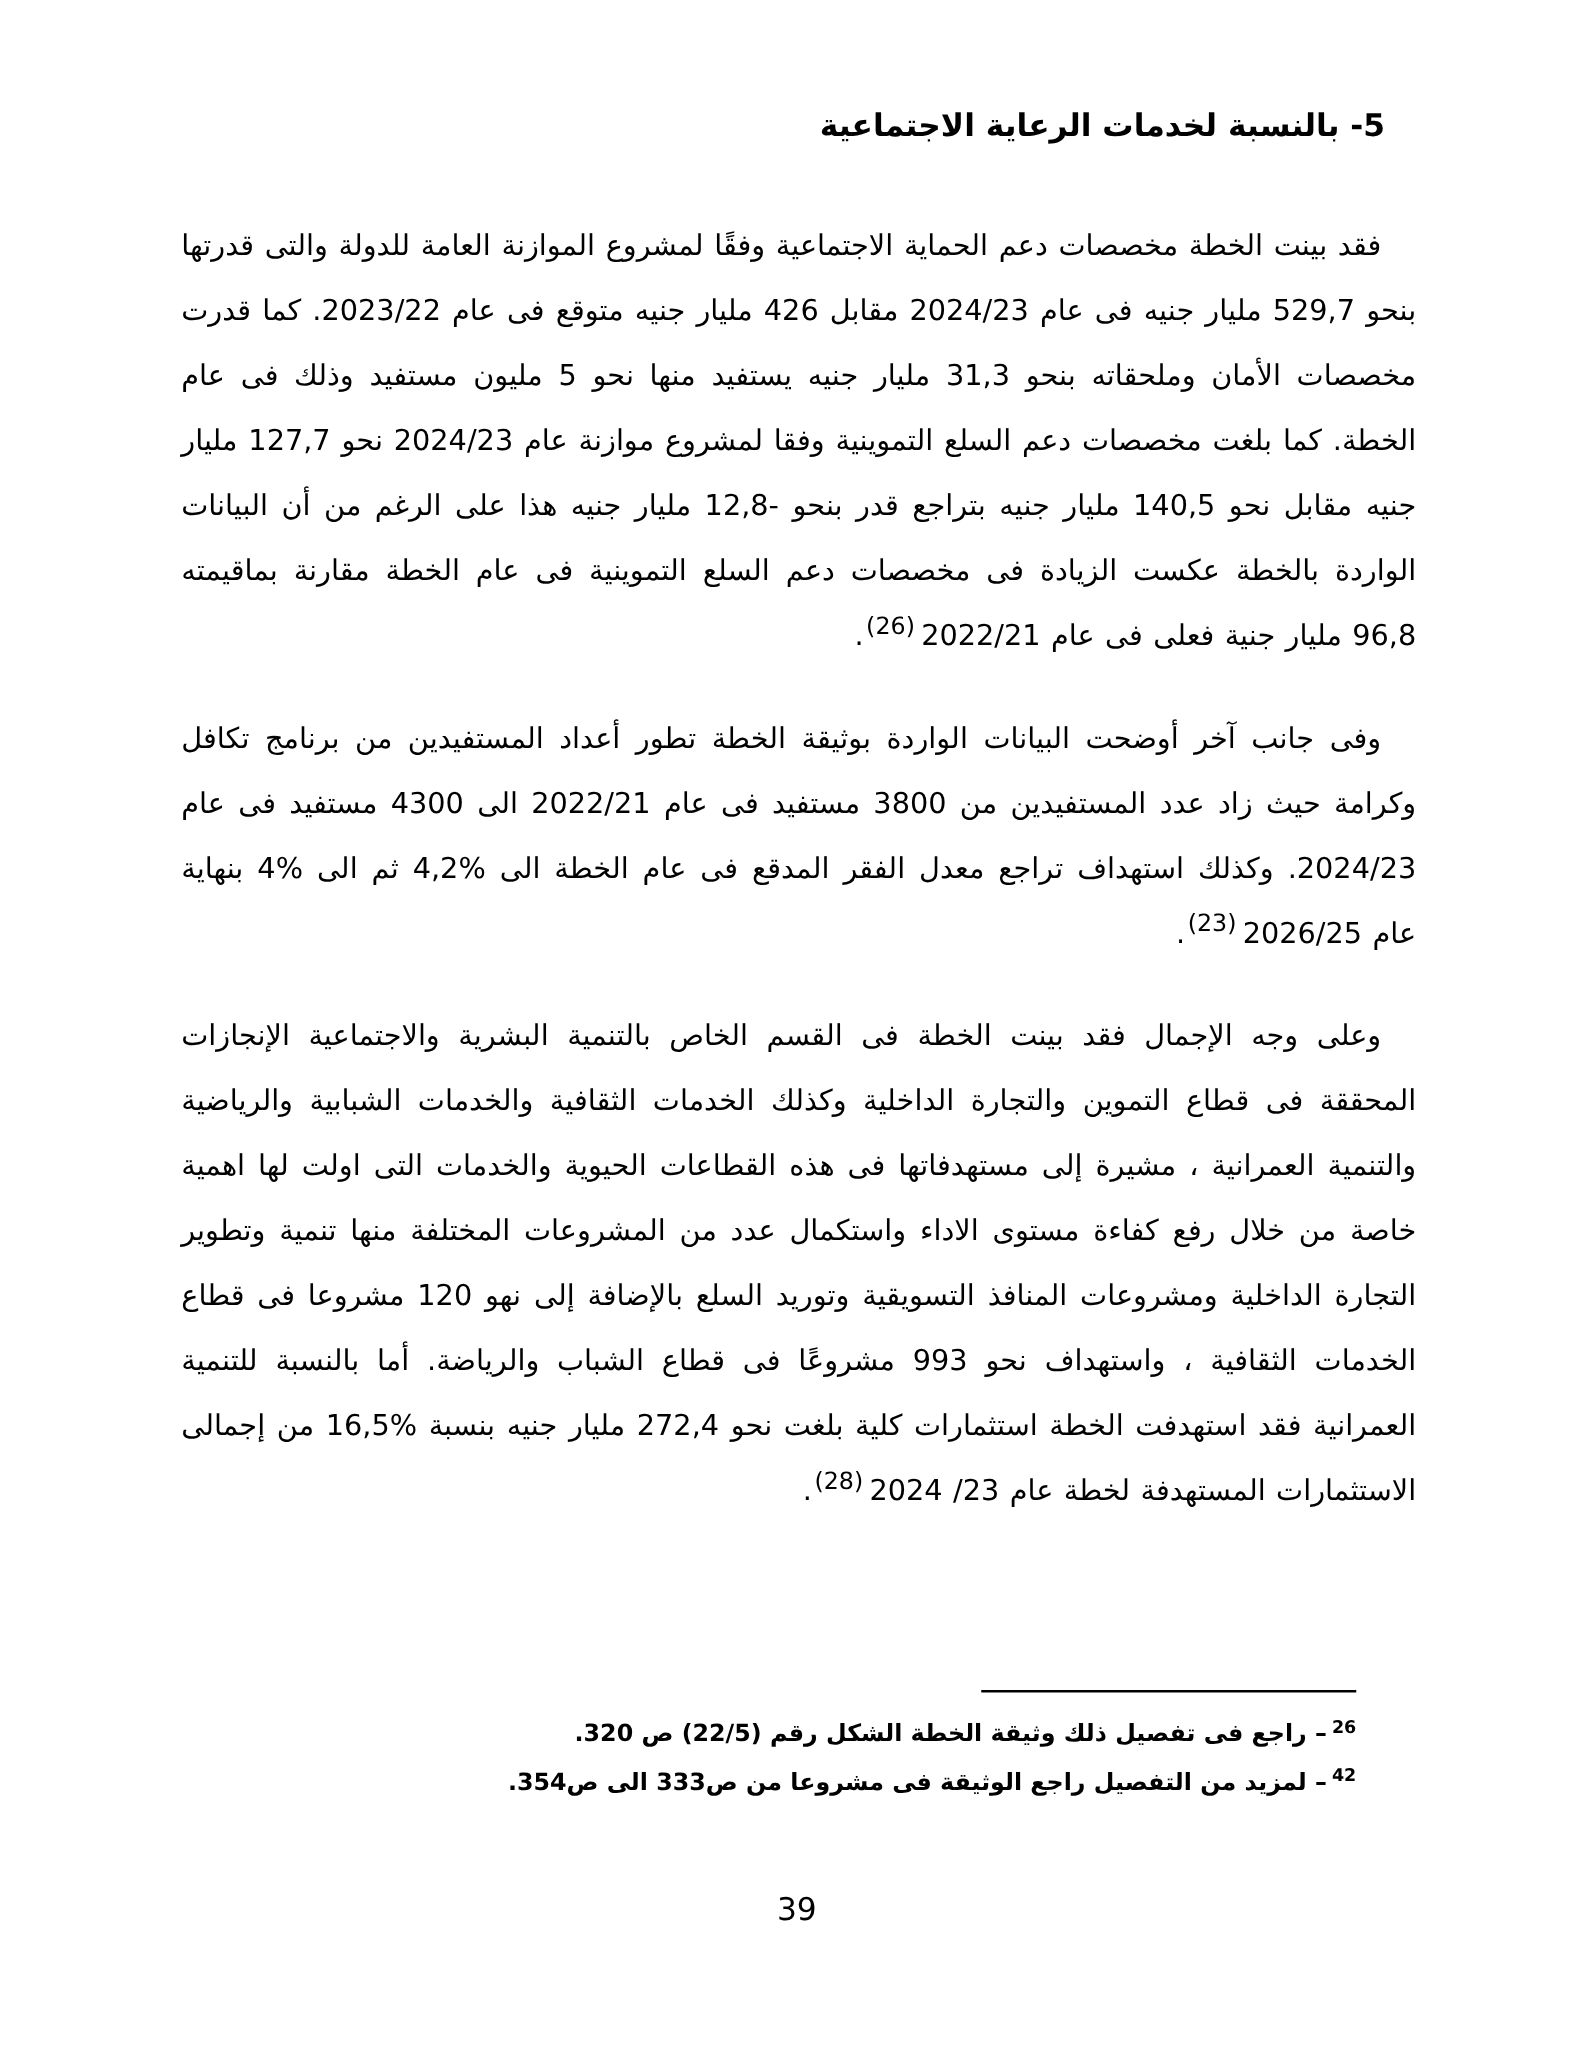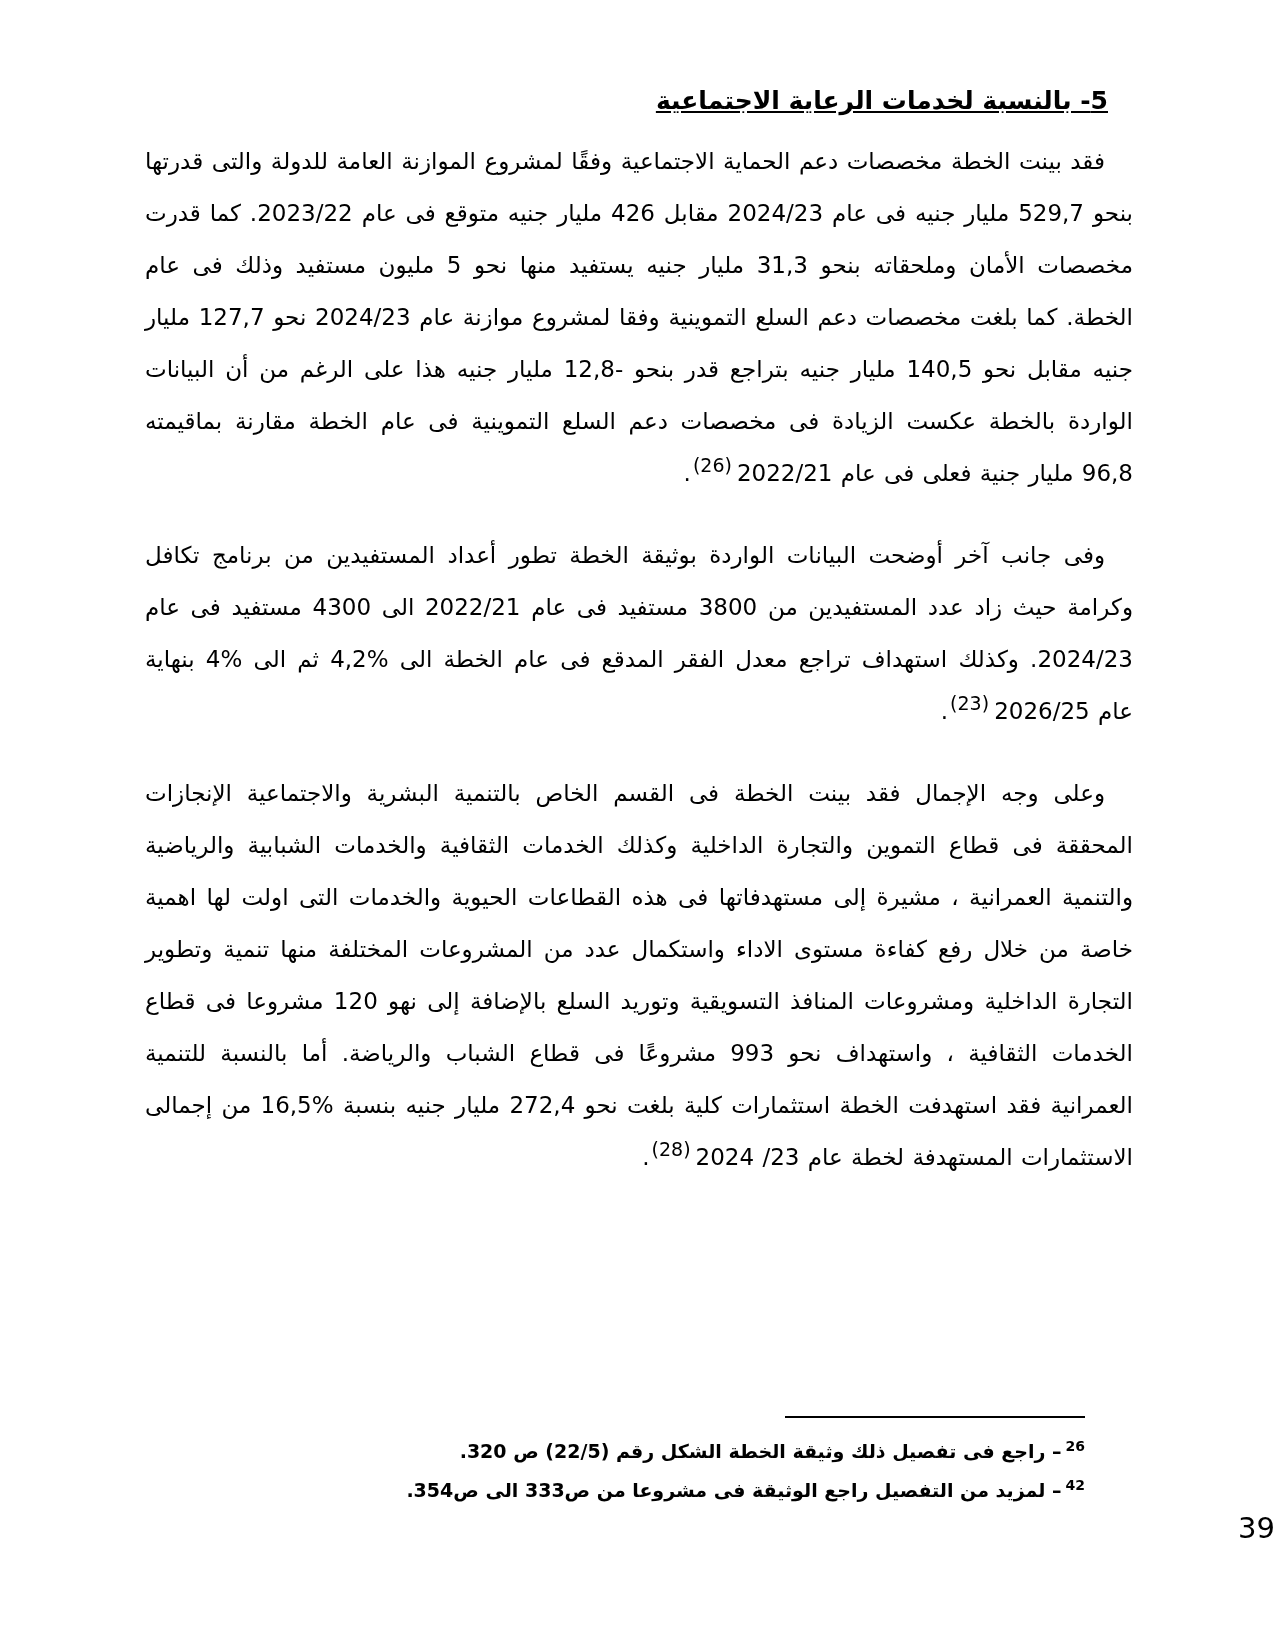--- a/index.html
+++ b/index.html
@@ -21,41 +21,40 @@
   .content {
     position: absolute;
     top: 84px;
     right: 142px;
     left: 145px;
   }
   .heading {
     font-size: 25px;
     font-weight: bold;
     line-height: 34px;
-    margin: 0 25px 17px 0;
+    margin: 0 25px 53px 0;
     text-align: right;
-    text-decoration: underline;
   }
   .body-par {
     font-size: 23px;
     line-height: 52px;
     text-align: justify;
     text-indent: 28px;
     margin: 0 0 30px 0;
     word-spacing: 1px;
   }
   .body-par .fn-ref {
     font-size: 19px;
     vertical-align: super;
     line-height: 0;
     margin: 0 5px 0 2px;
   }
   .footnotes {
     position: absolute;
-    top: 1416px;
+    top: 1352px;
     right: 190px;
     left: 145px;
     font-weight: bold;
   }
   .fn-sep {
     width: 300px;
     height: 0;
     border-top: 2px solid #000;
     margin: 0 0 14px 0;
   }
@@ -69,22 +68,22 @@
     font-size: 14px;
     vertical-align: super;
     line-height: 0;
     margin-left: 4px;
   }
   .page-number {
     position: absolute;
     top: 1508px;
     left: 0;
     width: 100%;
-    text-align: right;
-    font-size: 29px;
+    text-align: center;
+    font-size: 25px;
     line-height: 40px;
   }
 </style>
 </head>
 <body>
 
 <div class="page">
 
   <div class="content">
 

